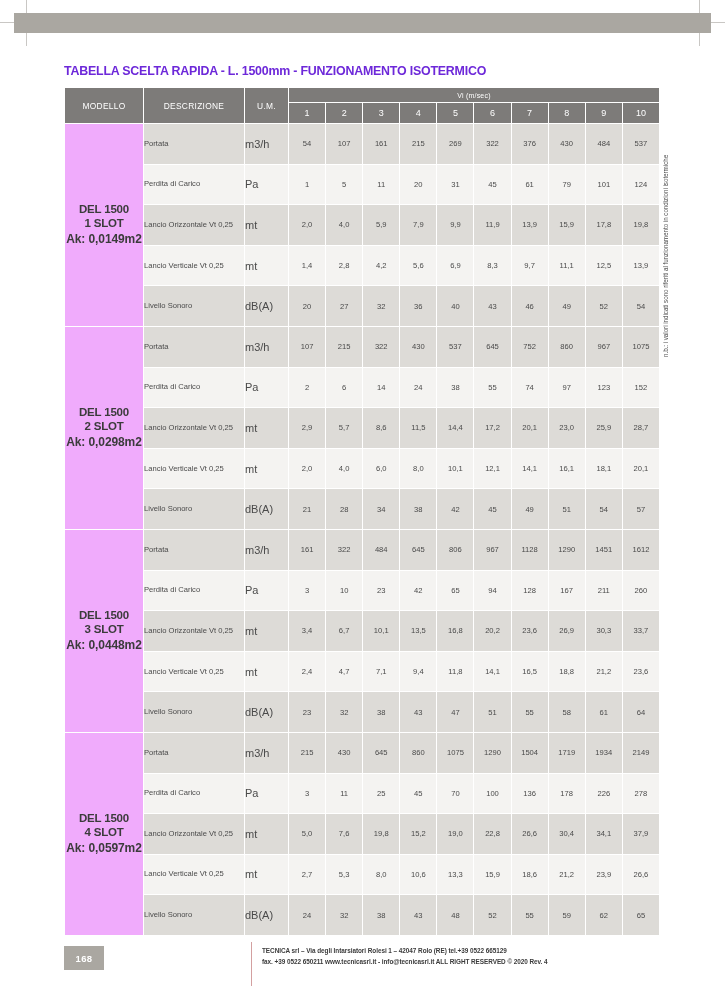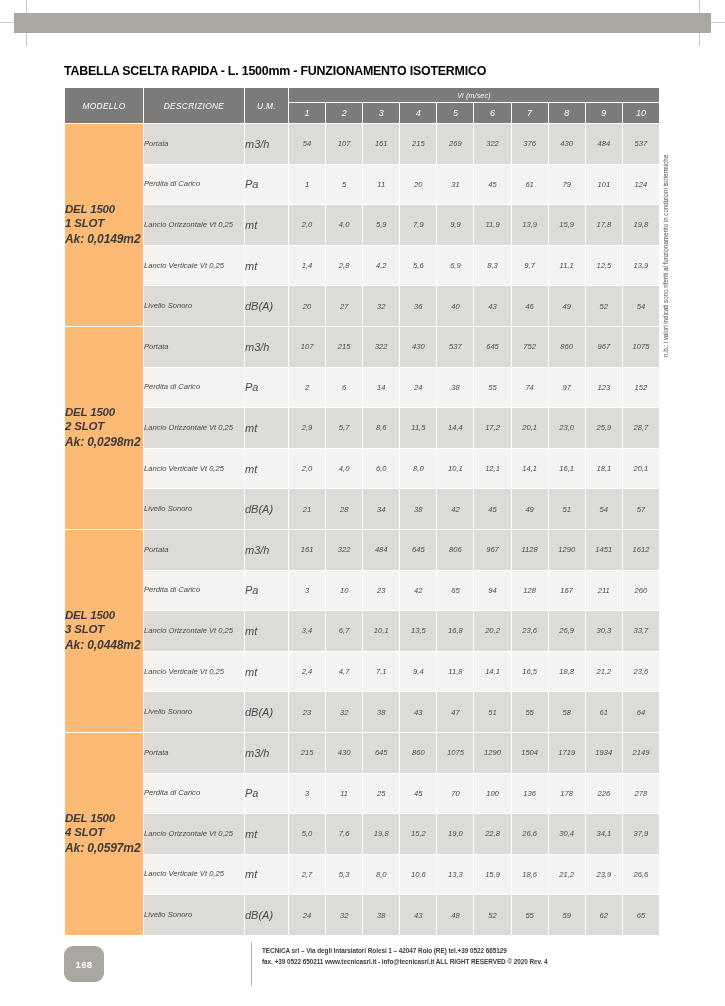--- a/index.html
+++ b/index.html
@@ -47,36 +47,35 @@
     background: #aaa7a1;
   }
 
   
   .page-title {
     position: absolute;
     top: 64px; left: 64px;
     font-size: 12.4px;
     font-weight: bold;
     letter-spacing: -0.2px;
-    color: #000000;
+    color: #6d28d9;
     white-space: nowrap;
   }
 
   
   .table-wrap {
     position: absolute;
     top: 87px; left: 64px;
     width: 596px;
   }
   table.datatable {
     border-collapse: separate;
     border-spacing: 1px;
     width: 596px;
     table-layout: fixed;
-    font-style: italic;
   }
   table.datatable td, table.datatable th {
     padding: 0;
     margin: 0;
     font-weight: normal;
     vertical-align: middle;
     overflow: hidden;
   }
 
   
@@ -103,21 +102,22 @@
     background: #7d7b79;
     color: #ffffff;
     font-weight: bold;
     text-align: center;
     font-size: 9px;
     height: 20px;
   }
 
   
   .model-cell {
-    background: #fdba74;
+    background: #f0abfc;
+    text-align: center;
     vertical-align: middle;
     padding: 2px 2px;
   }
   .model-name {
     font-size: 11.5px;
     font-weight: bold;
     color: #3b3b3b;
     line-height: 13.5px;
     letter-spacing: -0.2px;
   }
@@ -172,30 +172,29 @@
   .footer {
     position: absolute;
     left: 0;
     top: 938px;
     width: 725px;
     height: 68px;
   }
   .pagebadge {
     position: absolute;
     left: 64px; top: 8px;
-    width: 40px; height: 36px;
+    width: 40px; height: 24px;
     background: #aaa7a1;
     color: #ffffff;
     font-size: 9.5px;
     font-weight: bold;
     display: flex;
     align-items: center;
     justify-content: center;
     letter-spacing: 0.3px;
-    border-radius: 9px;
   }
   .logo-block {
     position: absolute;
     left: 122px; top: 5px;
     width: 122px;
     text-align: center;
   }
   .logo-text {
     font-size: 25px;
     font-weight: bold;

